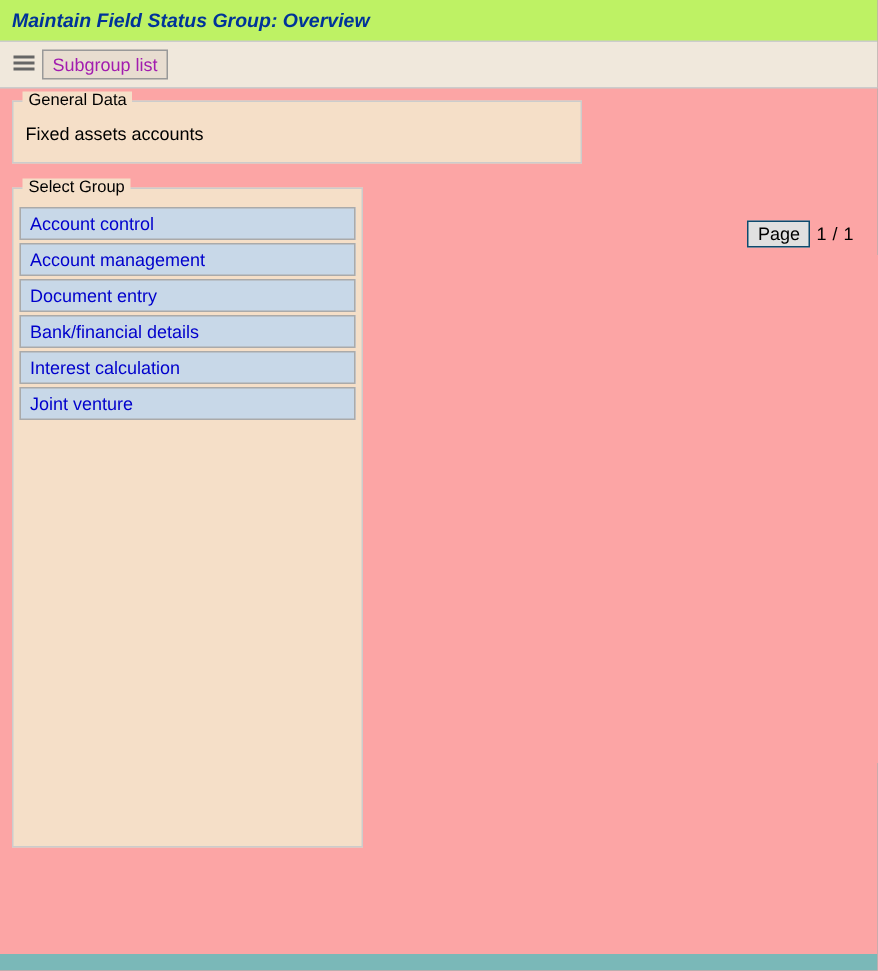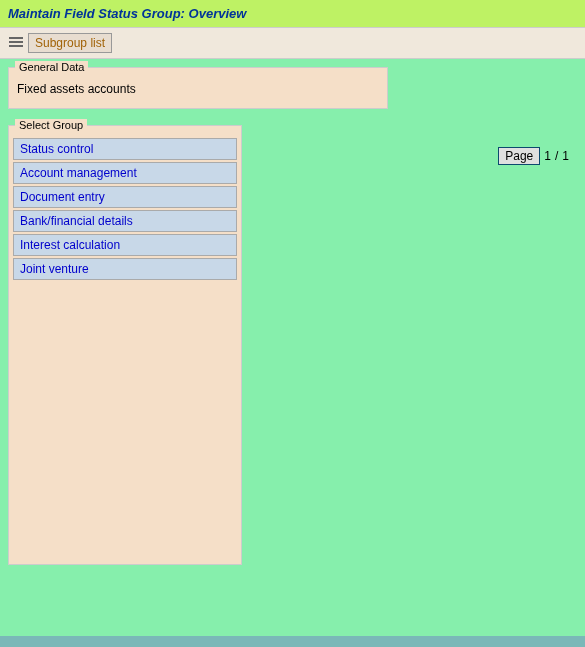--- a/index.html
+++ b/index.html
@@ -41,34 +41,34 @@
 
     .toolbar-button {
       display: flex;
       align-items: center;
       gap: 3px;
       background-color: #e8ddd0;
       border: 1px solid #999;
       padding: 2px 6px;
       cursor: pointer;
       font-size: 12px;
-      color: #a16207;
+      color: #a21caf;
       justify-content: flex-end;
     }
 
     .toolbar-icon {
       width: 16px;
       height: 16px;
       display: flex;
       align-items: center;
       justify-content: center;
     }
 
     .main-content {
-      background-color: #86efac;
+      background-color: #fca5a5;
       padding: 8px;
       height: calc(647px - 70px);
     }
 
     .general-data-box {
       background-color: #f5dfc8;
       border: 1px solid #ccc;
       padding: 6px 8px 10px 8px;
       width: 380px;
       margin-bottom: 8px;
@@ -194,21 +194,21 @@
       <span class="page-value">/</span>
       <span class="page-value">1</span>
     </div>
   </div>
 
   <div style="height: 8px;"></div>
 
   <div class="select-group-box">
     <span class="box-title">Select Group</span>
     <div class="group-list" id="group-list">
-    <div class="group-item">Status control</div>
+    <div class="group-item">Account control</div>
         <div class="group-item">Account management</div>
         <div class="group-item">Document entry</div>
         <div class="group-item">Bank/financial details</div>
         <div class="group-item">Interest calculation</div>
         <div class="group-item">Joint venture</div>
       </div>
   </div>
 
 </div>
 

